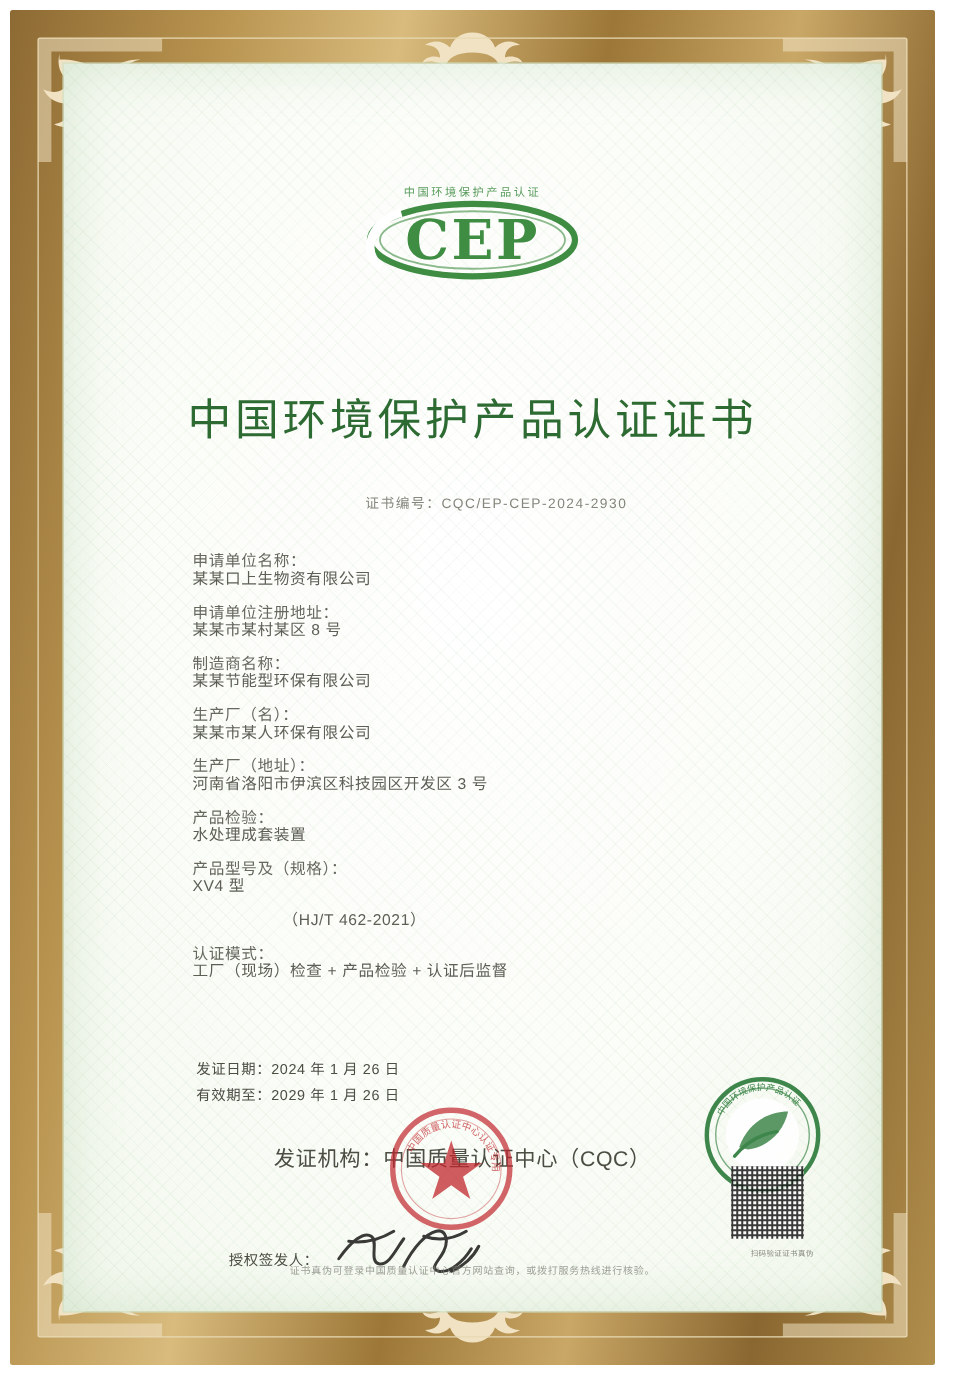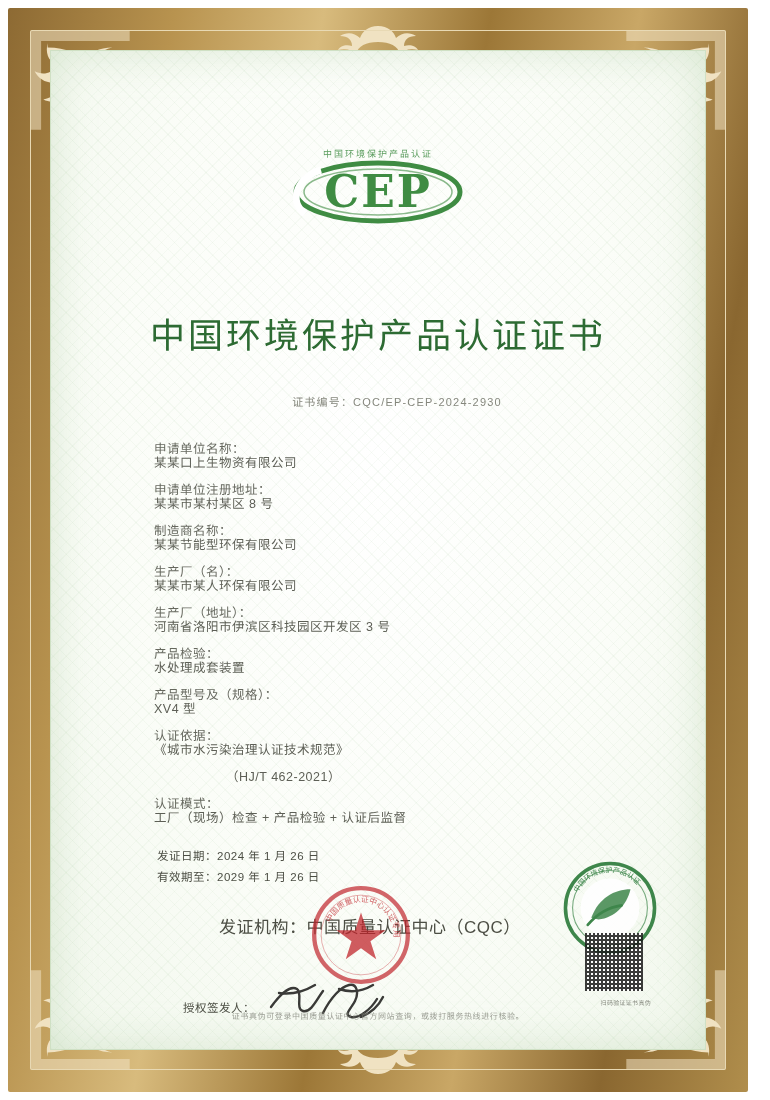--- a/index.html
+++ b/index.html
@@ -389,24 +389,20 @@
         <div class="field-row">
           <span class="field-label">产品检验：</span>
           <span class="field-value">水处理成套装置</span>
         </div>
 
         <div class="field-row">
           <span class="field-label">产品型号及（规格）：</span>
           <span class="field-value">XV4 型</span>
         </div>
 
-        <div class="field-row">
-          <span class="field-label">认证依据：</span>
-          <span class="field-value">《城市水污染治理认证技术规范》</span>
-        </div>
 
         <div class="field-row indent">
           <span class="field-label"></span>
           <span class="field-value">（HJ/T 462-2021）</span>
         </div>
 
         <div class="field-row">
           <span class="field-label">认证模式：</span>
           <span class="field-value">工厂（现场）检查 + 产品检验 + 认证后监督</span>
         </div>

